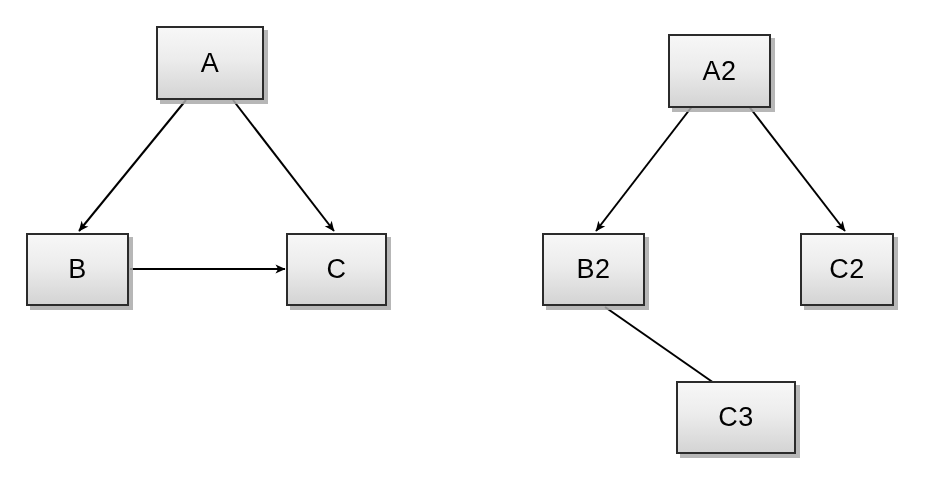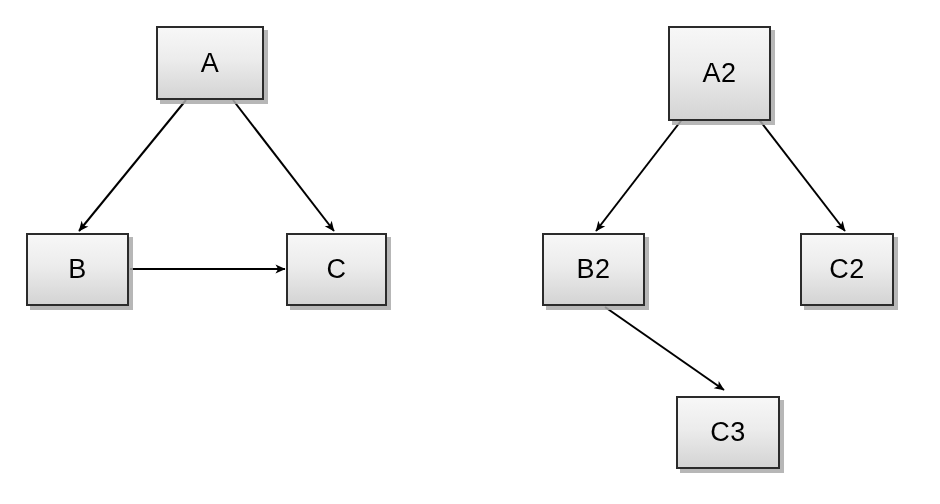--- a/index.html
+++ b/index.html
@@ -71,27 +71,27 @@
   <div id="nodes-group">
       <div class="node" style="left: 156px; top: 26px; width: 108px; height: 74px;">
         <span class="node-label">A</span>
       </div>
       <div class="node" style="left: 26px; top: 233px; width: 103px; height: 73px;">
         <span class="node-label">B</span>
       </div>
       <div class="node" style="left: 286px; top: 233px; width: 101px; height: 73px;">
         <span class="node-label">C</span>
       </div>
-      <div class="node" style="left: 668px; top: 26px; width: 103px; height: 95px;">
+      <div class="node" style="left: 668px; top: 34px; width: 103px; height: 74px;">
         <span class="node-label">A2</span>
       </div>
       <div class="node" style="left: 542px; top: 233px; width: 103px; height: 73px;">
         <span class="node-label">B2</span>
       </div>
       <div class="node" style="left: 800px; top: 233px; width: 94px; height: 73px;">
         <span class="node-label">C2</span>
       </div>
-      <div class="node" style="left: 676px; top: 396px; width: 104px; height: 73px; justify-content: center;">
+      <div class="node" style="left: 676px; top: 381px; width: 120px; height: 73px; justify-content: center;">
         <span class="node-label">C3</span>
       </div>
     </div>
 
 </div>
 
 </body></html>

